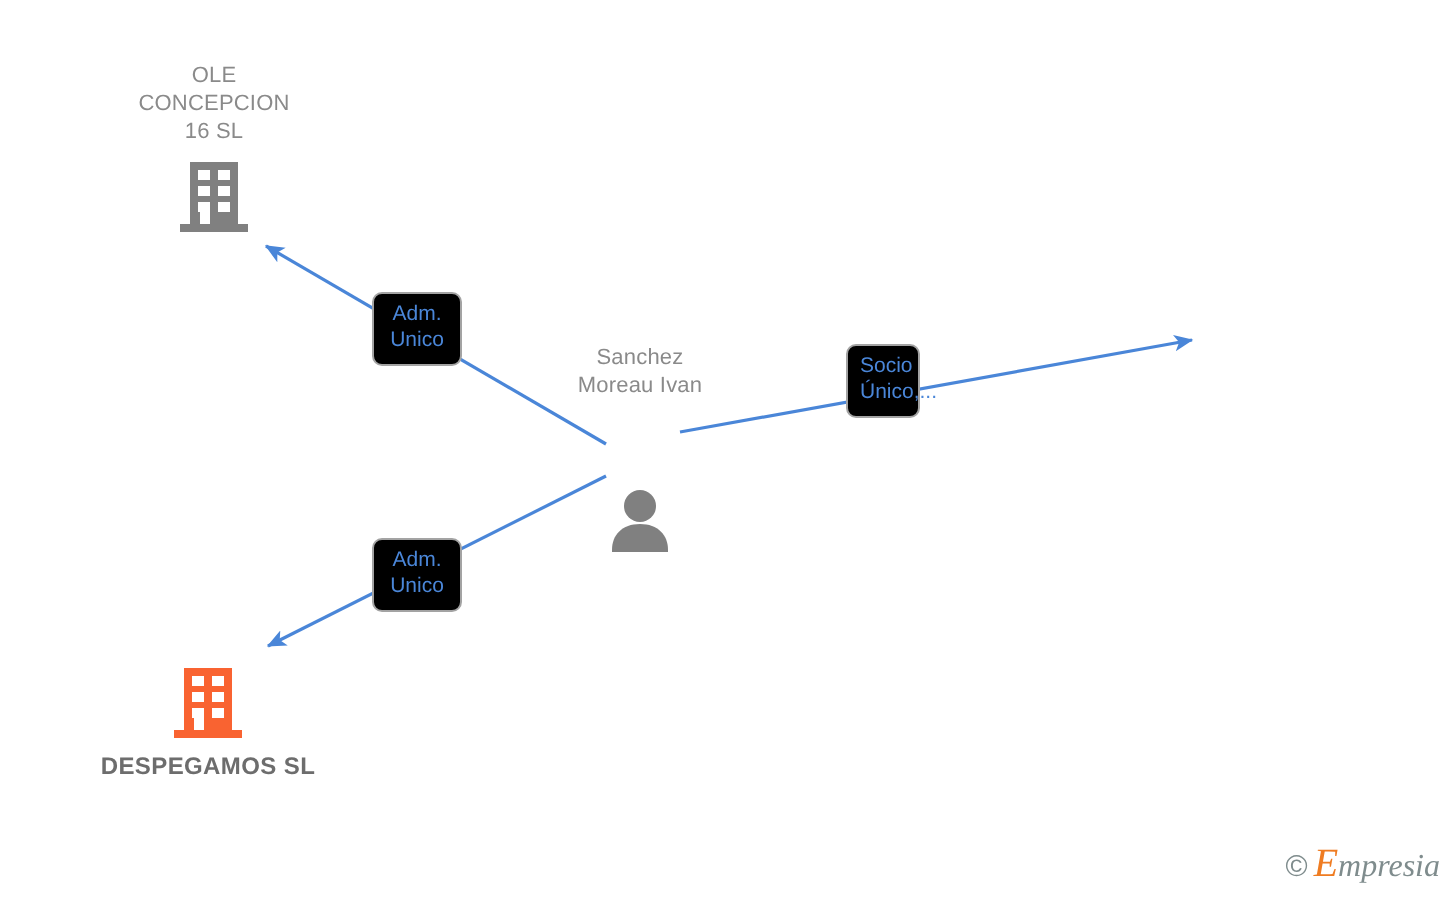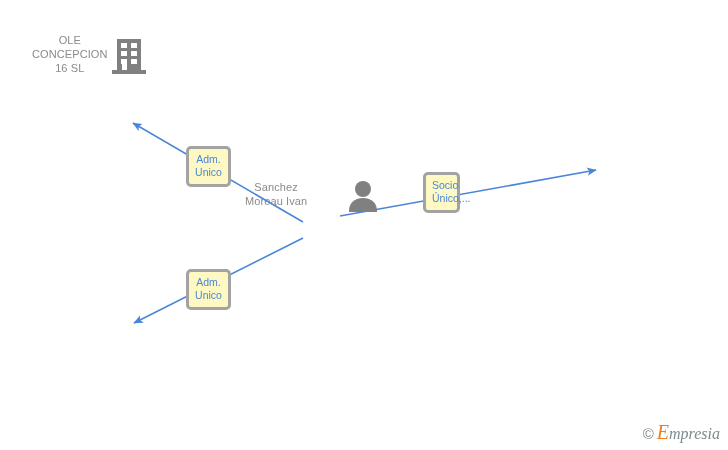--- a/index.html
+++ b/index.html
@@ -24,20 +24,21 @@
     top: 0;
     width: 728px;
     height: 450px;
     pointer-events: none;
   }
 
   
   .node {
     position: absolute;
     display: flex;
+    flex-direction: column;
     align-items: center;
     width: 150px;
   }
   .node.label-below {
     flex-direction: column-reverse;
   }
   .node-label {
     font-size: 11px;
     line-height: 14px;
     color: #8a8a8a;
@@ -57,23 +58,23 @@
     line-height: 0;
   }
   .node.label-below .node-icon {
     margin-top: 0;
     margin-bottom: 4px;
   }
 
   
   .relation {
     position: absolute;
-    border: 3px solid #a3a3a3;
+    border: 1px solid #a3a3a3;
     border-radius: 5px;
-    background: #fef9c3;
+    background: #000000;
     color: #4a86d8;
     font-size: 10.5px;
     line-height: 13px;
     text-align: center;
     padding: 4px 6px 5px 6px;
     white-space: pre-line;
     box-sizing: border-box;
   }
 
   
@@ -139,20 +140,40 @@
           <rect x="23" y="16" width="6" height="5"></rect>
           <rect x="13" y="24" width="6" height="5"></rect>
           <rect x="23" y="24" width="6" height="5"></rect>
           <rect x="14" y="29" width="5" height="6"></rect>
         </g>
       </svg>
     </div>
   </div>
 
 
+  <div class="node label-below orange" style="left: 29px; top: 330px;">
+    <div class="node-label">DESPEGAMOS SL</div>
+    <div class="node-icon">
+      <svg width="42" height="42" viewBox="0 0 42 42" xmlns="http://www.w3.org/2000/svg">
+        <g fill="#f96331">
+          <rect x="9" y="4" width="24" height="31"></rect>
+          <rect x="4" y="35" width="34" height="4"></rect>
+        </g>
+        <g fill="#ffffff">
+          <rect x="13" y="8" width="6" height="5"></rect>
+          <rect x="23" y="8" width="6" height="5"></rect>
+          <rect x="13" y="16" width="6" height="5"></rect>
+          <rect x="23" y="16" width="6" height="5"></rect>
+          <rect x="13" y="24" width="6" height="5"></rect>
+          <rect x="23" y="24" width="6" height="5"></rect>
+          <rect x="14" y="29" width="5" height="6"></rect>
+        </g>
+      </svg>
+    </div>
+  </div>
 
   <div class="node" style="left: 245px; top: 172px; gap: 36px;">
     <div class="node-label">Sanchez
 Moreau Ivan</div>
     <div class="node-icon">
       <svg width="40" height="40" viewBox="0 0 40 40" xmlns="http://www.w3.org/2000/svg">
         <g fill="#808080">
           <circle cx="20" cy="13" r="8"></circle>
           <path d="M20 22 C11 22 6 27.5 6 35 L6 36 L34 36 L34 35 C34 27.5 29 22 20 22 Z"></path>
         </g>

